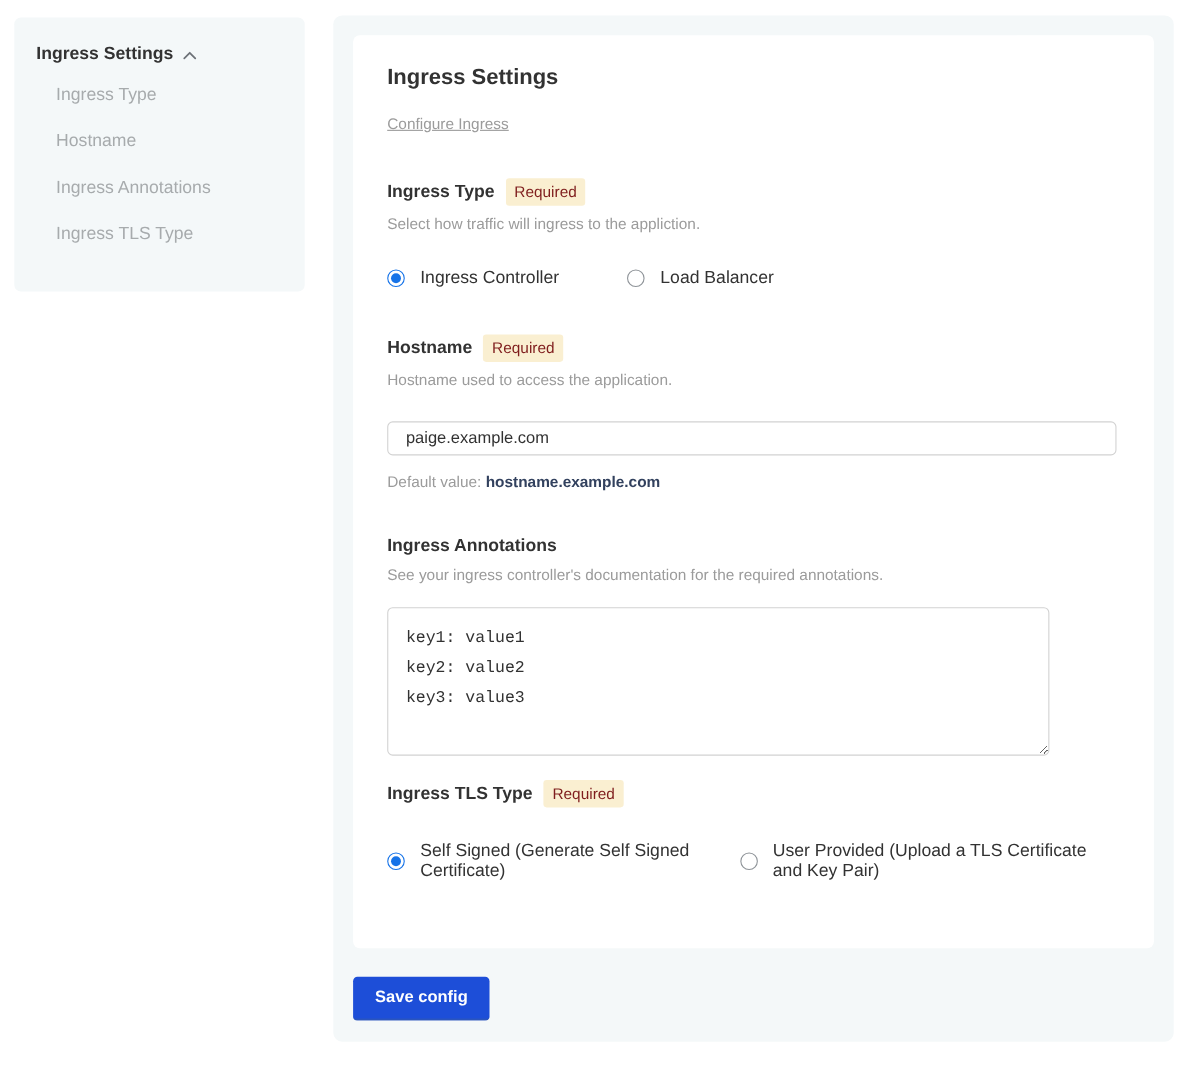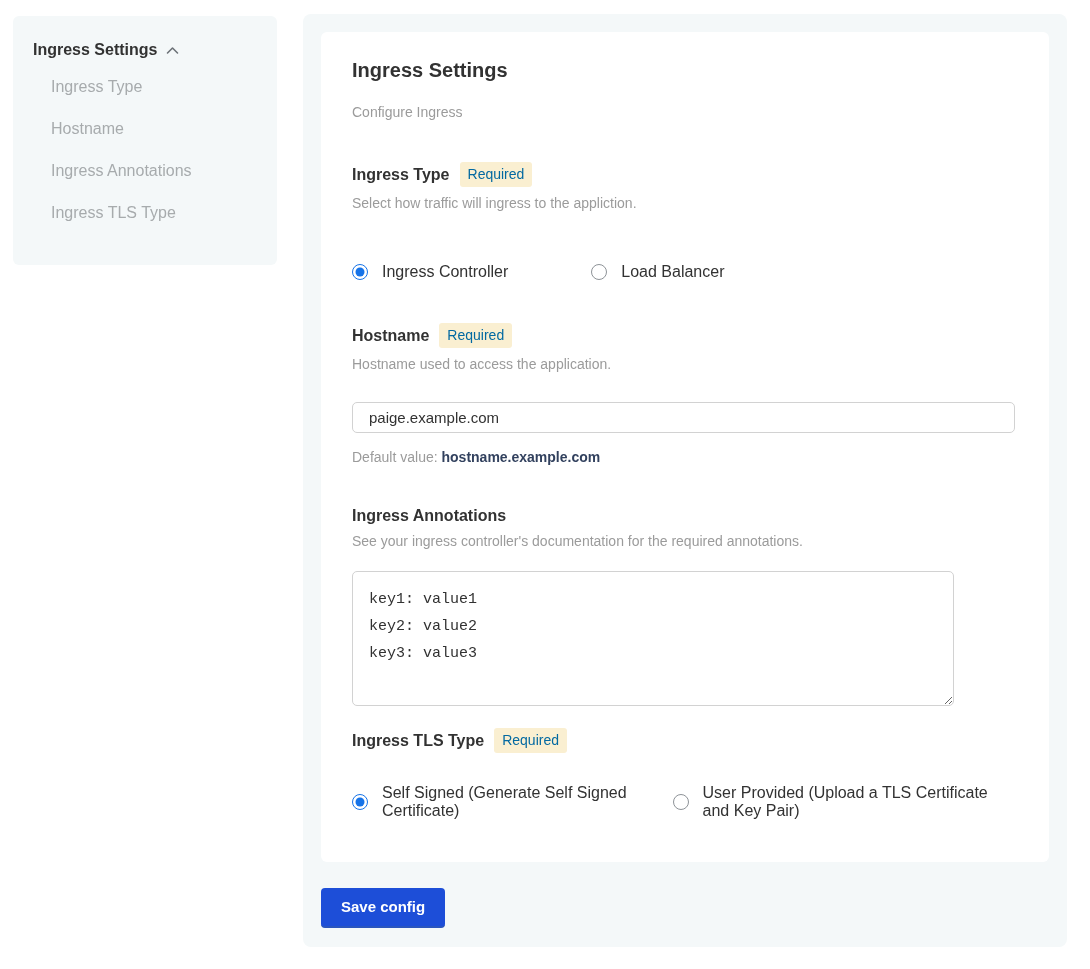--- a/index.html
+++ b/index.html
@@ -63,52 +63,53 @@
   .card-title {
     margin: 0;
     font-size: 20px;
     font-weight: bold;
     color: #323232;
   }
   .card-subtitle {
     margin: 22px 0 0;
     font-size: 14px;
     color: #9b9b9b;
+    text-decoration: underline;
   }
 
   .section { margin-top: 42px; }
   .section-label-row {
     display: flex;
     align-items: center;
     gap: 10px;
   }
   .section-label {
     font-size: 16px;
     font-weight: bold;
     color: #323232;
   }
   .required-badge {
     background: #faefd1;
-    color: #0369a1;
+    color: #7f1d1d;
     font-size: 14px;
     line-height: 1;
     padding: 5px 8px 6px;
     border-radius: 3px;
   }
   .section-help {
     margin: 8px 0 0;
     font-size: 14px;
     color: #9b9b9b;
   }
 
   
   .radio-row {
     display: flex;
-    gap: 83px;
-    margin-top: 52px;
+    gap: 62px;
+    margin-top: 33px;
   }
   .radio-col {
     display: flex;
     flex-direction: row;
     gap: 25px;
     margin-top: 31px;
   }
   .radio-option {
     display: flex;
     align-items: center;

